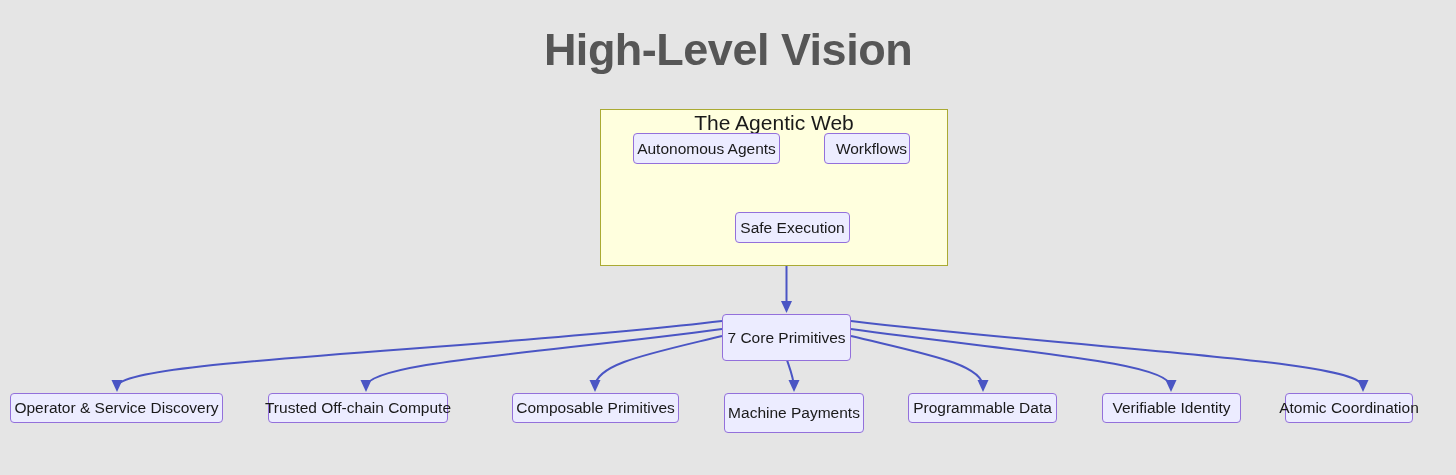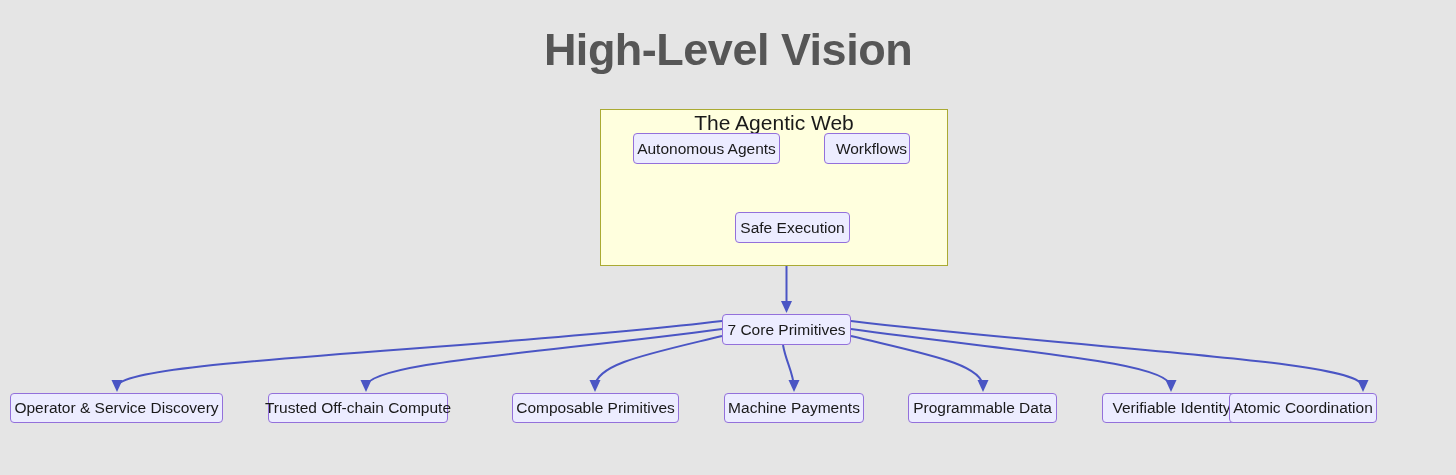--- a/index.html
+++ b/index.html
@@ -55,28 +55,28 @@
     display:flex;
     align-items:center;
     justify-content:center;
     font-size:15.5px;
     color:var(--text-color);
     white-space:nowrap;
   }
   .n-autonomous{left:633px;top:133px;width:147px;height:31px;}
   .n-workflows{left:824px;top:133px;width:86px;height:31px;padding-left:9px;}
   .n-safe{left:729px;top:212px;width:115px;height:31px;margin-left:6px;}
-  .n-core{left:722px;top:314px;width:129px;height:31px;}
+  .n-core{left:722px;top:314px;width:129px;height:47px;}
   .n-p0{left:10px;top:393px;width:213px;height:30px;}
   .n-p1{left:268px;top:393px;width:180px;height:30px;}
   .n-p2{left:512px;top:393px;width:167px;height:30px;}
-  .n-p3{left:724px;top:393px;width:140px;height:30px;}
+  .n-p3{left:724px;top:393px;width:140px;height:40px;}
   .n-p4{left:908px;top:393px;width:149px;height:30px;}
   .n-p5{left:1102px;top:393px;width:139px;height:30px;}
-  .n-p6{left:1229px;top:393px;width:148px;height:30px;text-align:right;}
+  .n-p6{left:1285px;top:393px;width:128px;height:30px;text-align:right;}
   #edges{
     position:absolute;left:0;top:0;
     width:1456px;height:475px;
     pointer-events:none;
   }
   .edge{
     fill:none;
     stroke:var(--edge-color);
     stroke-width:2px;
   }

